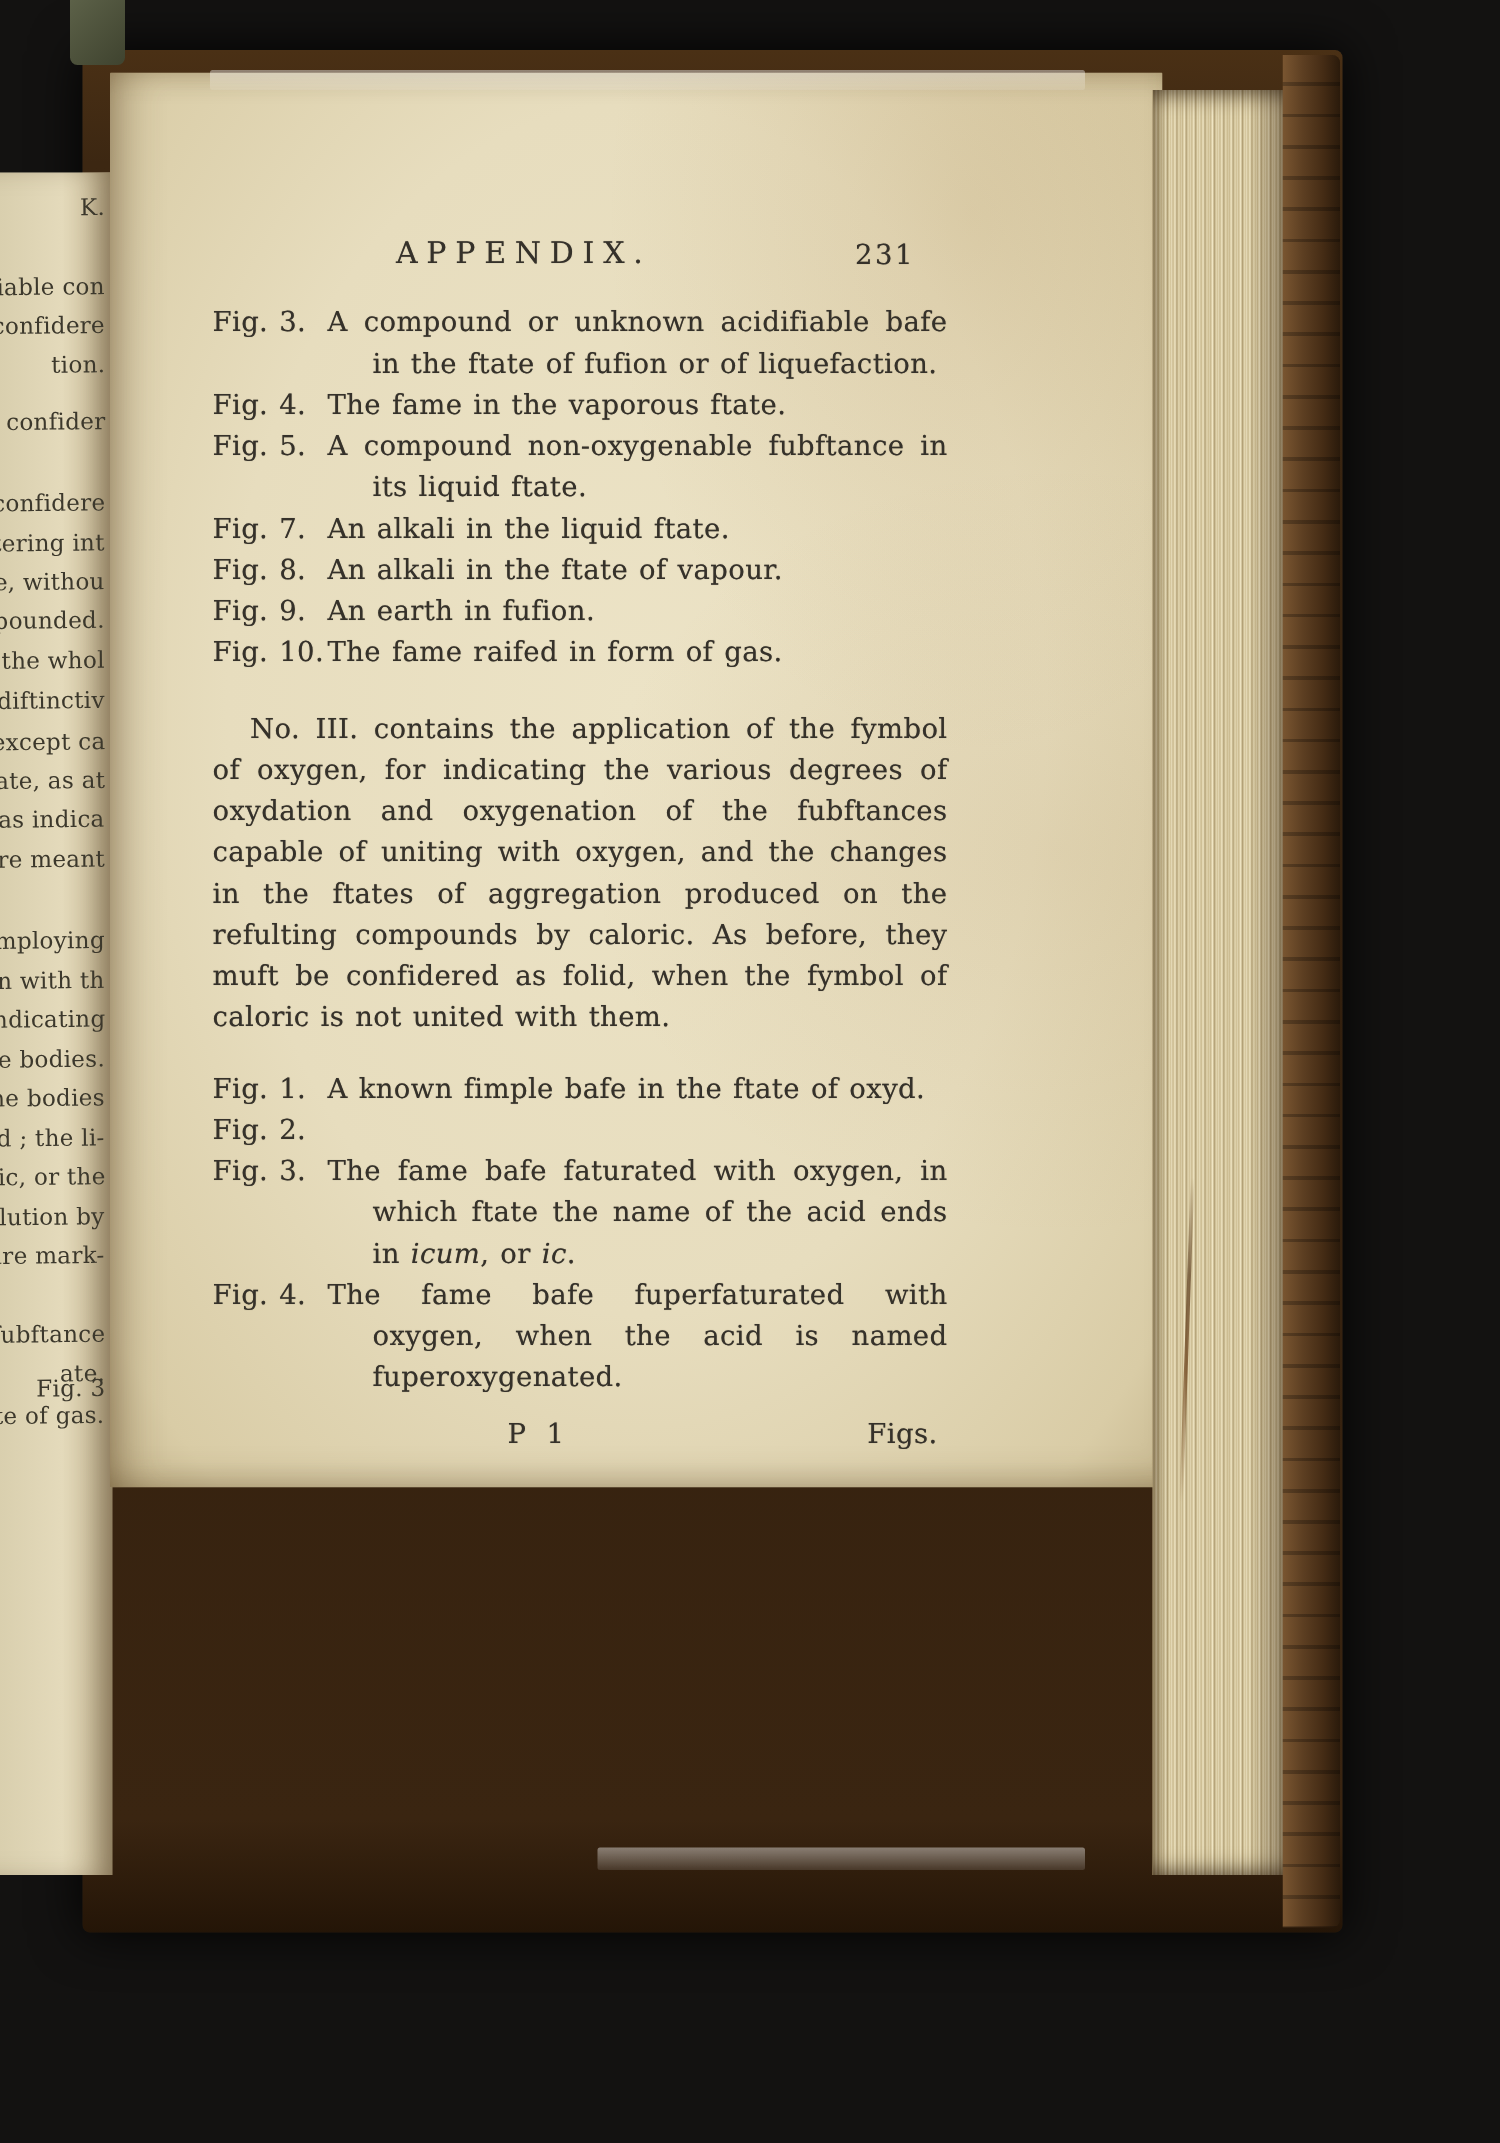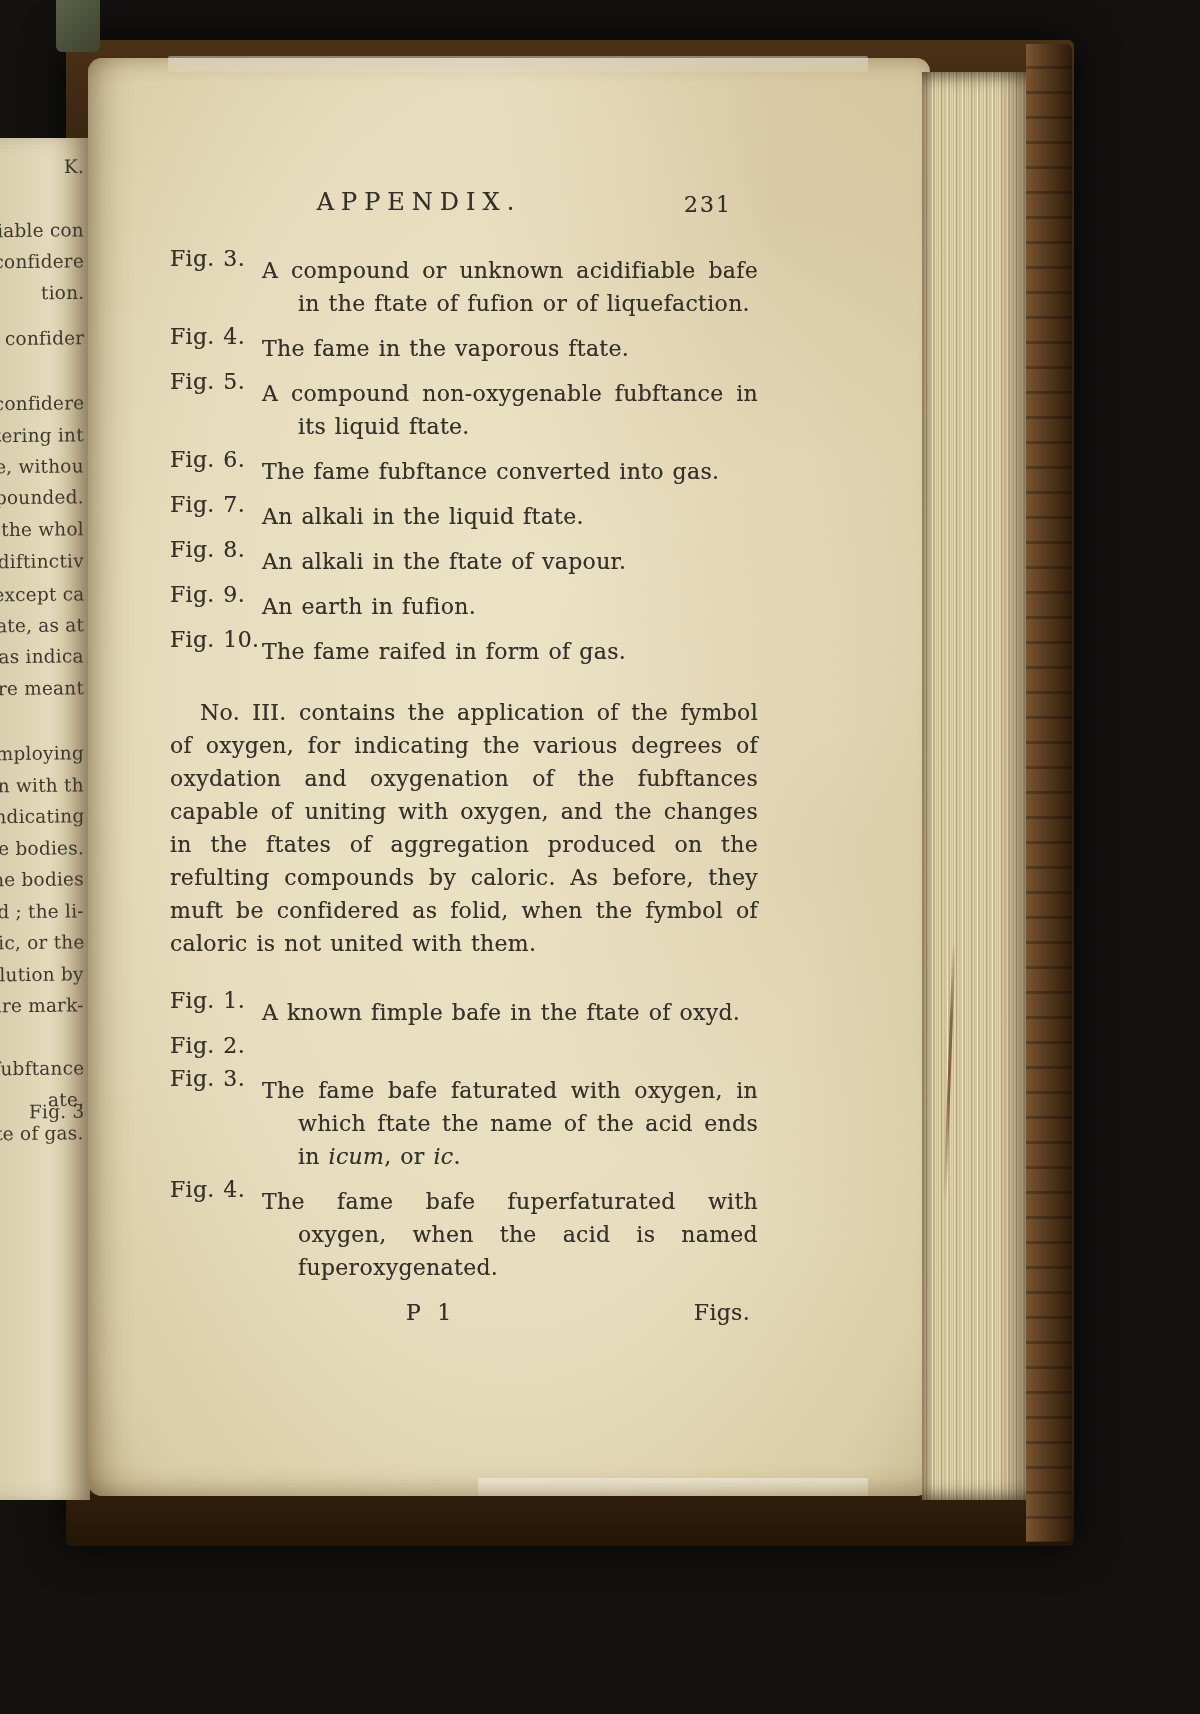--- a/index.html
+++ b/index.html
@@ -48,27 +48,27 @@
     background:linear-gradient(90deg,#d9cfae 0%,#e4dabb 55%,#cdbf9b 100%);
     box-shadow:inset -20px 0 24px -10px rgba(70,50,25,.55);
   }
   .frag {
     position:absolute; right:6px; white-space:nowrap;
     font-size:18.5px; color:#3c382c; letter-spacing:.2px;
     transform:rotate(-.6deg);
   }
   
   .main-page {
-    position:absolute; left:88px; top:58px; width:842px; height:1438px;
+    position:absolute; left:88px; top:58px; width:842px; height:1132px;
     background:
       radial-gradient(ellipse at 82% 10%, rgba(170,135,80,.18), rgba(0,0,0,0) 30%),
       radial-gradient(ellipse at 90% 55%, rgba(160,125,70,.12), rgba(0,0,0,0) 35%),
       radial-gradient(ellipse at 50% 45%, #ece3c6 0%, #e7ddbe 55%, #d9cca6 90%, #c9ba92 100%);
     box-shadow:inset 26px 0 34px -18px rgba(80,55,25,.45), inset 0 -18px 26px -14px rgba(90,65,30,.35), inset 0 16px 22px -14px rgba(90,65,30,.30);
-    border-radius:14px;
+    border-radius:1px;
   }
   .strip {
     position:absolute; background:linear-gradient(180deg, rgba(255,255,255,.42), rgba(255,255,255,.12));
     filter:blur(.5px); border-radius:2px;
   }
   .strip.top { left:168px; top:56px; width:700px; height:16px; }
   .strip.bottom { left:478px; top:1478px; width:390px; height:18px; }
   
   .text-block {
     position:absolute; left:82px; top:128px; width:588px;
@@ -79,21 +79,21 @@
   .running-head { position:relative; height:40px; margin-bottom:16px; }
   .head-title {
     display:block; text-align:center; margin-right:90px;
     font-size:24px; letter-spacing:7px;
   }
   .page-number { position:absolute; right:26px; top:2px; font-size:22px; letter-spacing:2px; }
   .fig-item { display:flex; margin:0; }
   .fig-label { flex:none; width:92px; }
   .fig-text {
     flex:1; text-align:justify;
-    padding-left:36px; text-indent:-36px;margin-top:12px;
+    padding-left:36px; text-indent:-36px;
   }
   .paragraph {
     margin:28px 0 0 0; text-align:justify; text-indent:30px;
   }
   .fig-list-2 { margin-top:24px; }
   .footer-line { position:relative; height:34px; margin-top:12px; }
   .signature { position:absolute; left:236px; letter-spacing:4px; }
   .catchword { position:absolute; right:8px; }
   i { font-style:italic; }
 </style>
@@ -151,24 +151,20 @@
         </div>
         <div class="fig-item">
           <span class="fig-label">Fig. 4.</span>
           <span class="fig-text">The fame in the vaporous ftate.</span>
         </div>
         <div class="fig-item">
           <span class="fig-label">Fig. 5.</span>
           <span class="fig-text">A compound non-oxygenable fubftance in its liquid ftate.</span>
         </div>
         <div class="fig-item">
-          <span class="fig-label">Fig. 6.</span>
-          <span class="fig-text">The fame fubftance converted into gas.</span>
-        </div>
-        <div class="fig-item">
           <span class="fig-label">Fig. 7.</span>
           <span class="fig-text">An alkali in the liquid ftate.</span>
         </div>
         <div class="fig-item">
           <span class="fig-label">Fig. 8.</span>
           <span class="fig-text">An alkali in the ftate of vapour.</span>
         </div>
         <div class="fig-item">
           <span class="fig-label">Fig. 9.</span>
           <span class="fig-text">An earth in fufion.</span>

